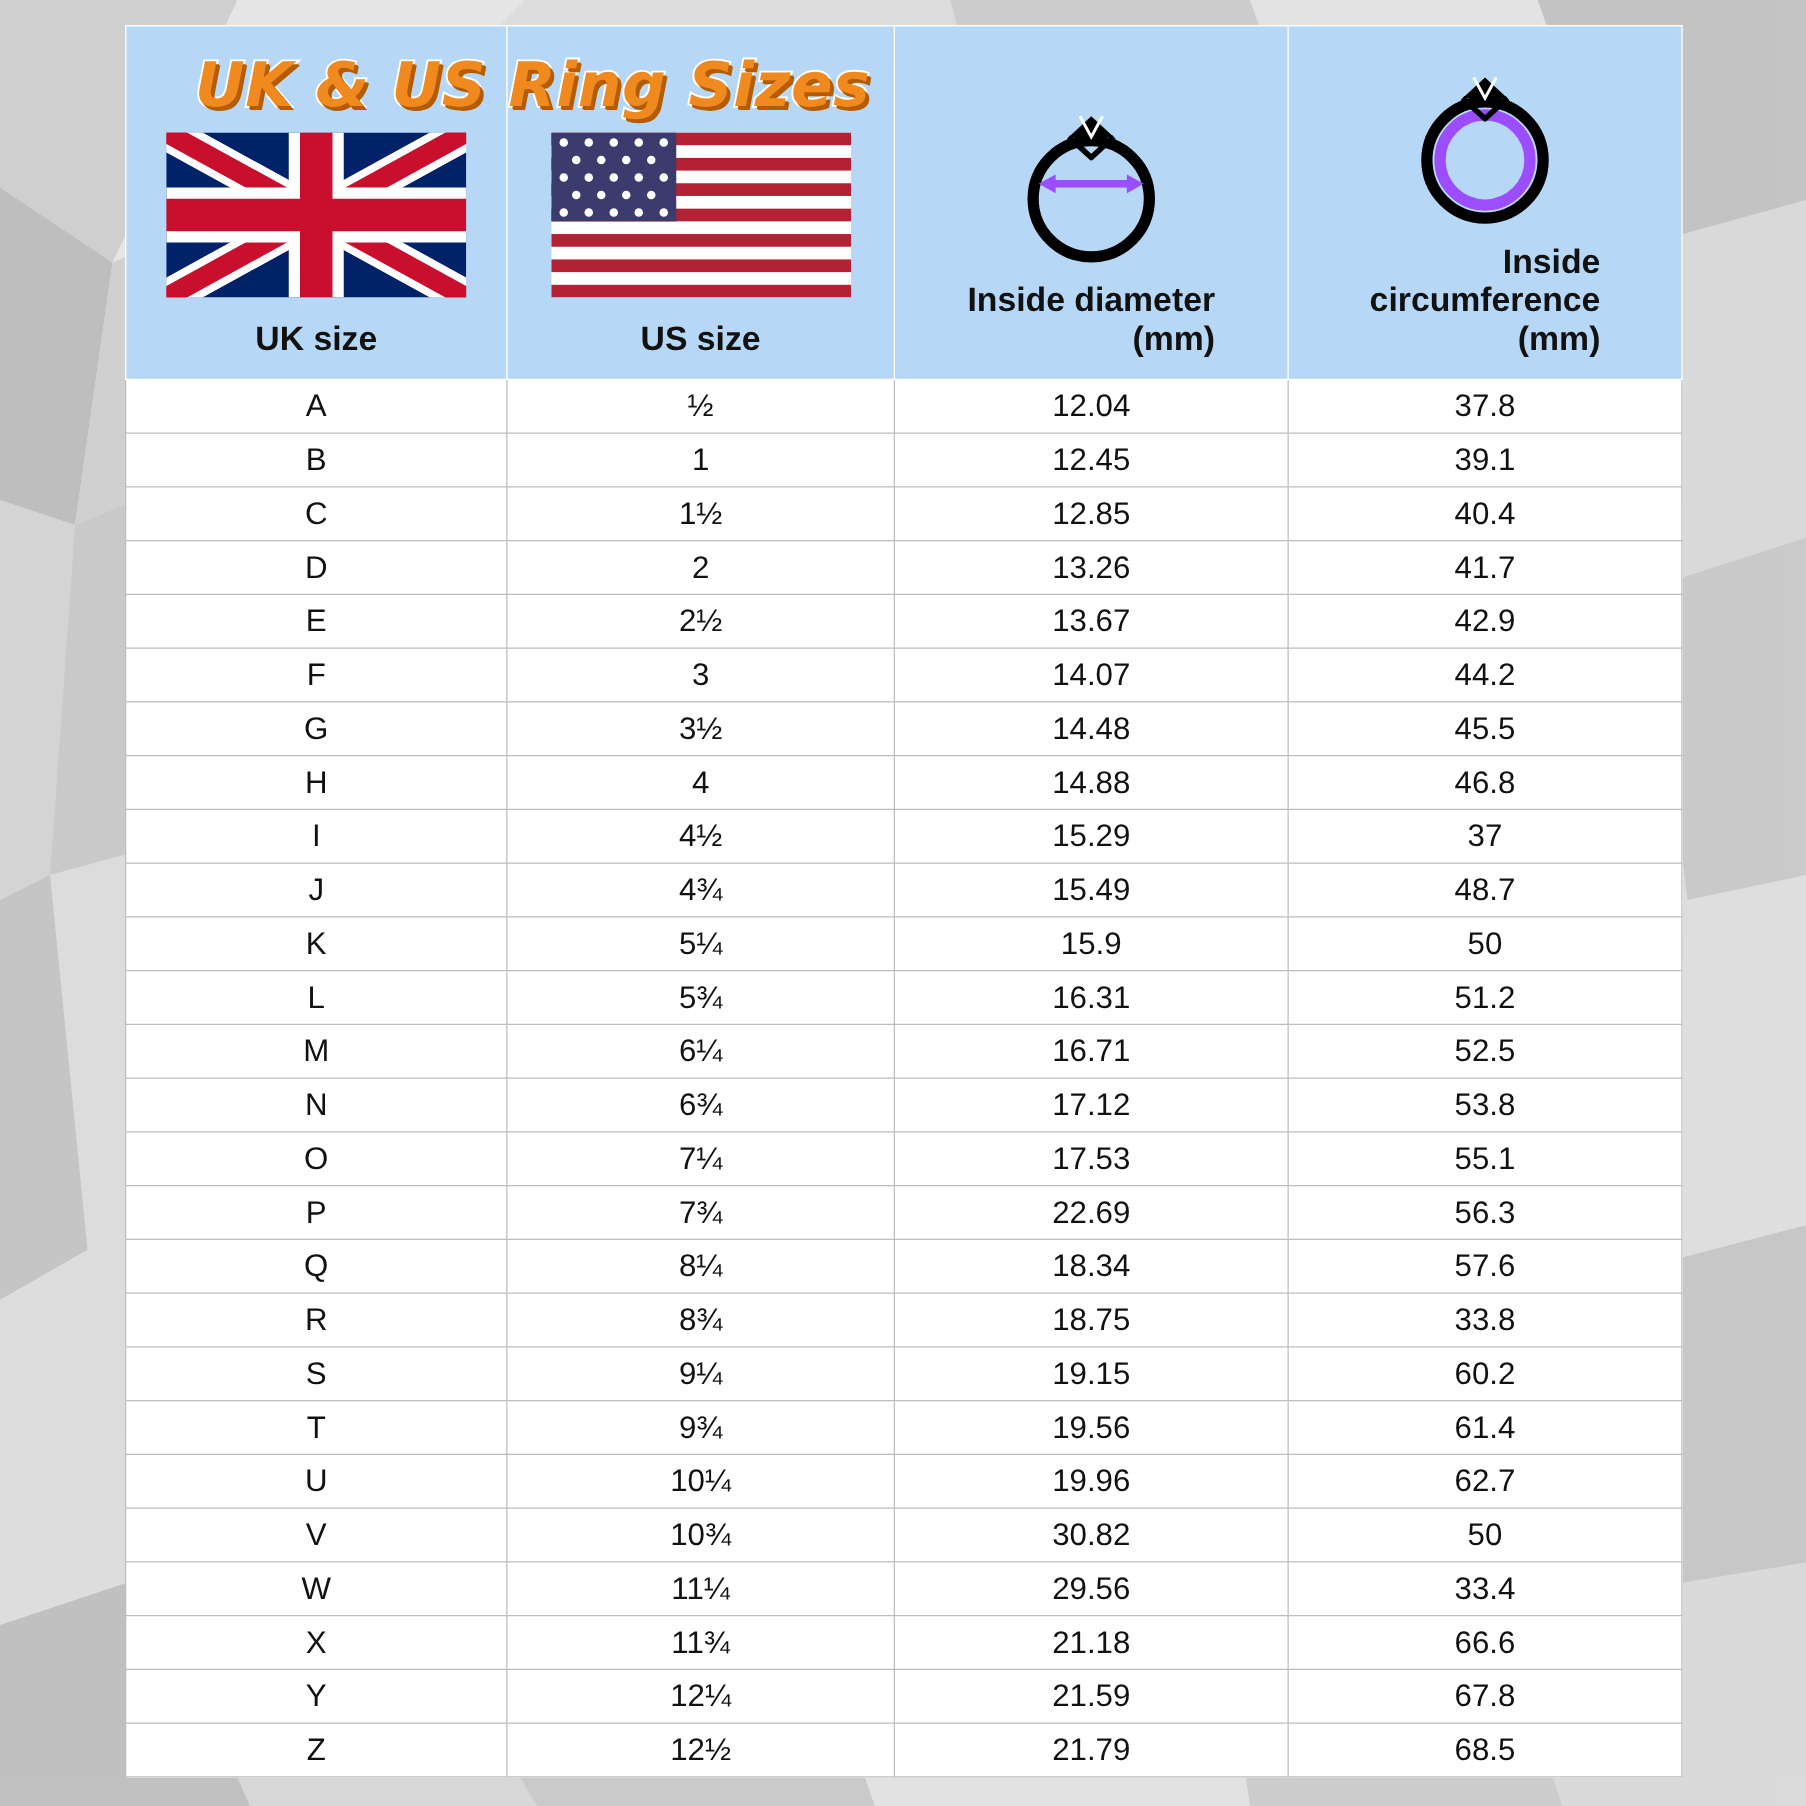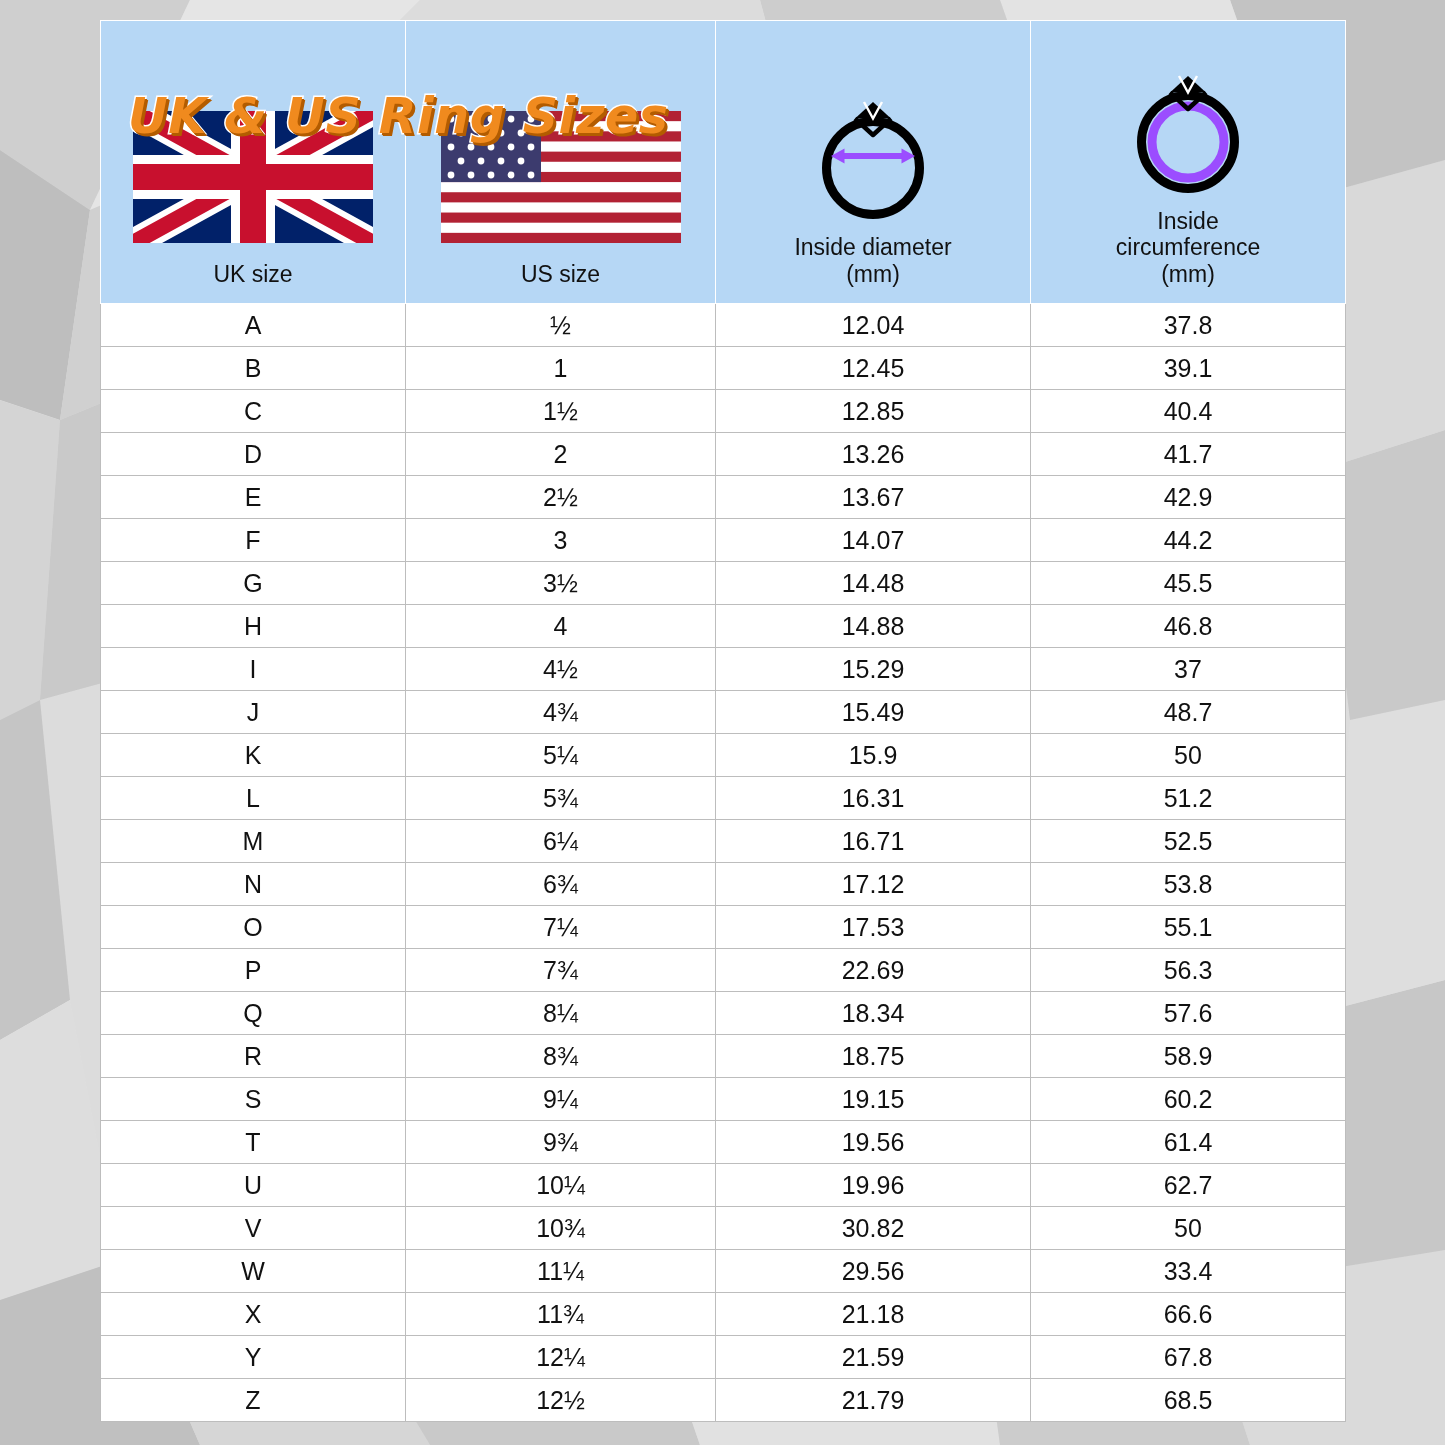--- a/index.html
+++ b/index.html
@@ -27,26 +27,25 @@
     position: absolute;
     left: 100px;
     top: 20px;
     width: 1245px;
     z-index: 2;
   }
 
   
   #title-row {
     position: absolute;
-    left: 28px;
+    left: 56px;
     top: 20px;
     width: 620px;
     height: 80px;
     z-index: 6;
-    margin-top: 48px;
   }
   #title {
     font-family: "DejaVu Sans", sans-serif;
     font-size: 49px;
     font-weight: bold;
     font-style: italic;
     color: #f08a1e;
     letter-spacing: 0.5px;
     white-space: nowrap;
     -webkit-text-stroke: 3px #ffffff;
@@ -89,24 +88,24 @@
   thead th .hd-inner {
     display: flex;
     flex-direction: column;
     align-items: center;
     justify-content: flex-end;
     height: 100%;
     box-sizing: border-box;
     padding-bottom: 16px;
   }
   .hd-label {
-    font-size: 23px;
-    font-weight: normal;
+    font-size: 27px;
+    font-weight: bold;
     color: #111111;
-    text-align: center;
+    text-align: right;
     line-height: 1.15;
   }
   .flag {
     width: 240px;
     height: 132px;
     margin-bottom: 18px;
     display: block;
   }
   .ringicon {
     width: 150px;
@@ -371,21 +370,21 @@
         <tr>
           <td>Q</td>
           <td>8¼</td>
           <td>18.34</td>
           <td>57.6</td>
         </tr>
         <tr>
           <td>R</td>
           <td>8¾</td>
           <td>18.75</td>
-          <td>58.9</td>
+          <td>33.8</td>
         </tr>
         <tr>
           <td>S</td>
           <td>9¼</td>
           <td>19.15</td>
           <td>60.2</td>
         </tr>
         <tr>
           <td>T</td>
           <td>9¾</td>

